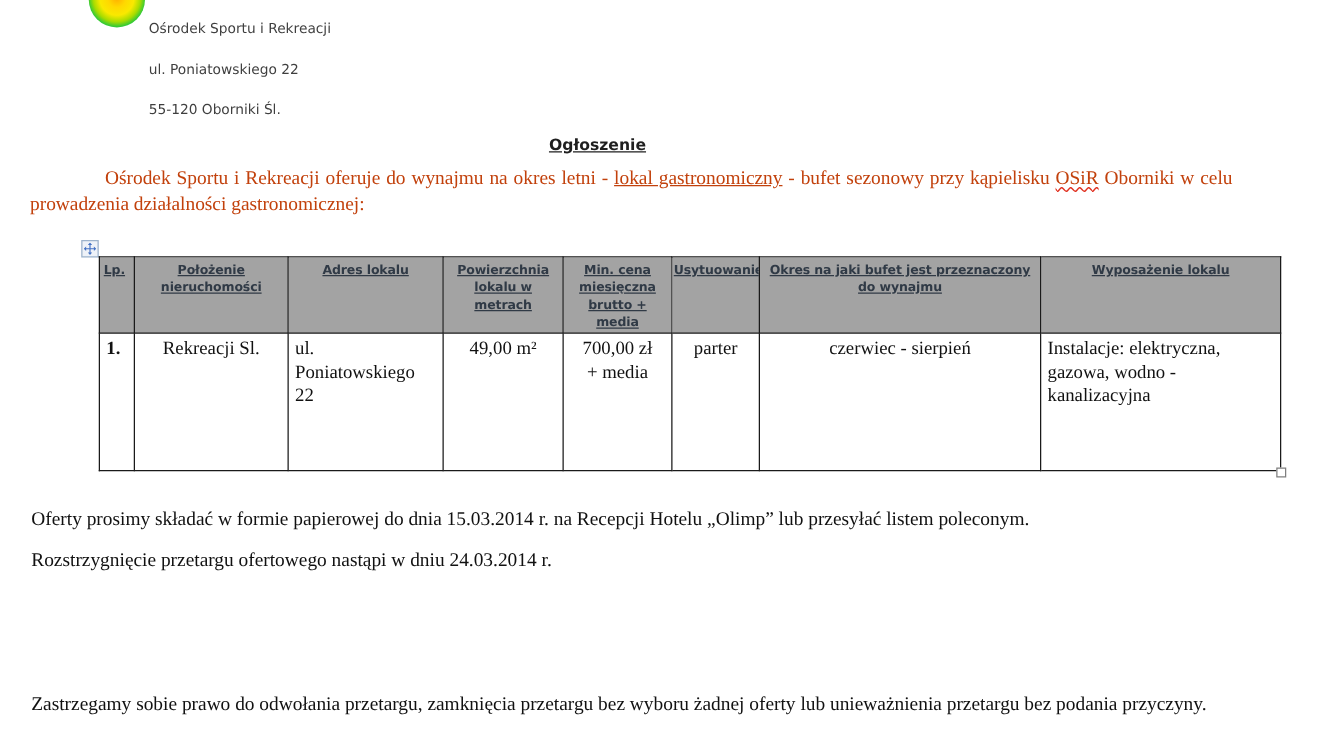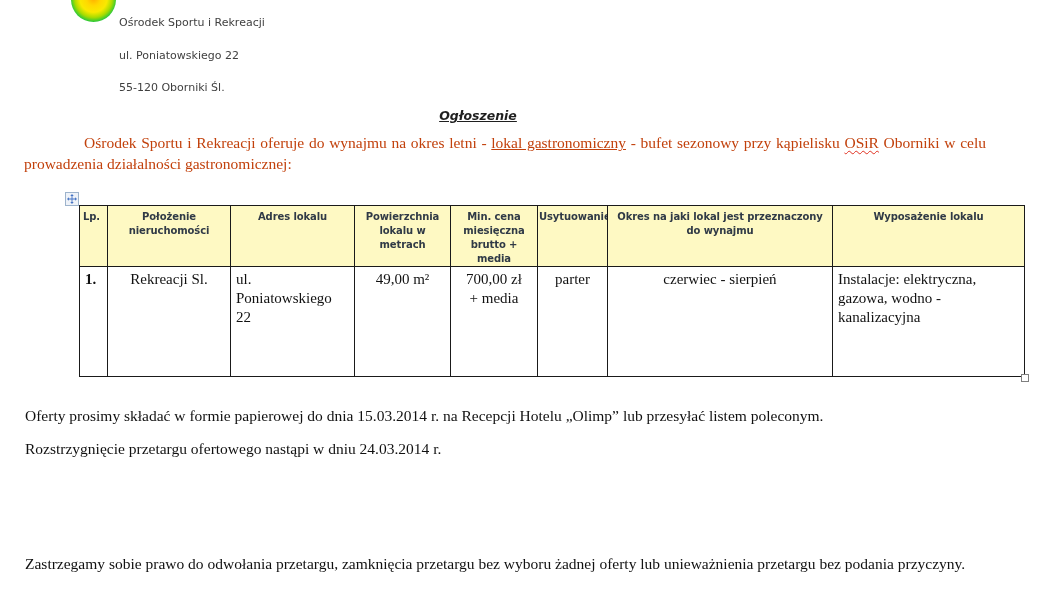--- a/index.html
+++ b/index.html
@@ -38,21 +38,20 @@
   
   .title {
     position: absolute;
     top: 108px; left: 0; width: 912px;
     text-align: center;
     font-family: "DejaVu Sans", sans-serif;
     font-weight: bold;
     font-size: 12.5px;
     color: #1f1f1f;
     text-decoration: underline;
-    font-style: italic;
   }
 
   
   .intro {
     position: absolute;
     top: 133px; left: 2px; width: 962px;
     font-size: 15.5px;
     line-height: 20.5px;
     text-align: justify;
     text-indent: 60px;
@@ -95,29 +94,30 @@
     table-layout: fixed;
   }
   table.offer th, table.offer td {
     border: 1px solid #1a1a1a;
     vertical-align: top;
     overflow: hidden;
   }
   table.offer thead tr { height: 58px; }
   table.offer tbody tr { height: 110px; }
   table.offer th {
-    background: #fef9c3;
+    background: #a3a3a3;
     font-family: "DejaVu Sans", sans-serif;
     font-size: 10px;
     font-weight: bold;
     color: #303a46;
     text-align: center;
     padding: 4px 1px 0 1px;
     letter-spacing: -0.1px;
     line-height: 14px;
+    text-decoration: underline;
   }
   table.offer td {
     font-family: "Liberation Serif", serif;
     font-size: 15px;
     line-height: 19px;
     padding: 3px 5px;
     color: #111;
   }
   td.c { text-align: center; }
   td.l { text-align: left; }
@@ -174,21 +174,21 @@
         <col style="width:192px">
     </colgroup>
     <thead>
       <tr>
         <th style="text-align:left; padding-left:3px;">Lp.</th>
         <th>Położenie nieruchomości</th>
         <th>Adres lokalu</th>
         <th>Powierzchnia lokalu  w metrach</th>
         <th>Min. cena miesięczna brutto + media</th>
         <th>Usytuowanie</th>
-        <th>Okres na jaki lokal jest przeznaczony do wynajmu</th>
+        <th>Okres na jaki bufet jest przeznaczony do wynajmu</th>
         <th>Wyposażenie lokalu</th>
       </tr>
     </thead>
     <tbody>
       <tr>
         <td class="lp-cell">1.</td>
         <td class="c">Rekreacji Sl.</td>
         <td class="l">ul.  Poniatowskiego 22</td>
         <td class="c">49,00 m²</td>
         <td class="c pre">700,00 zł

